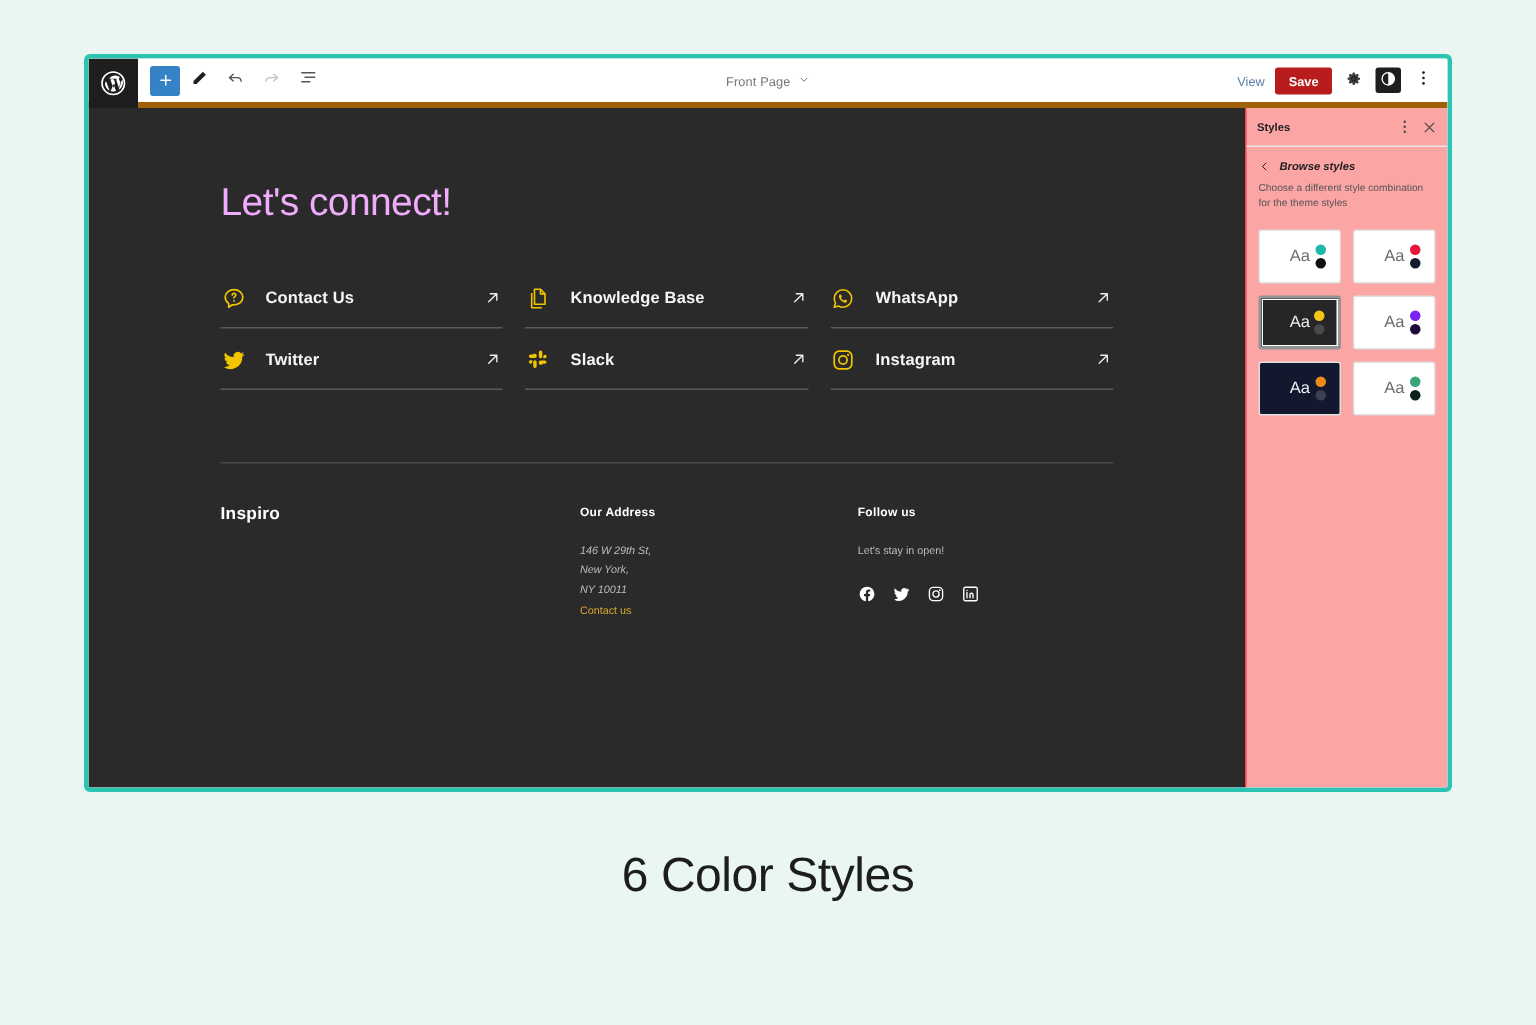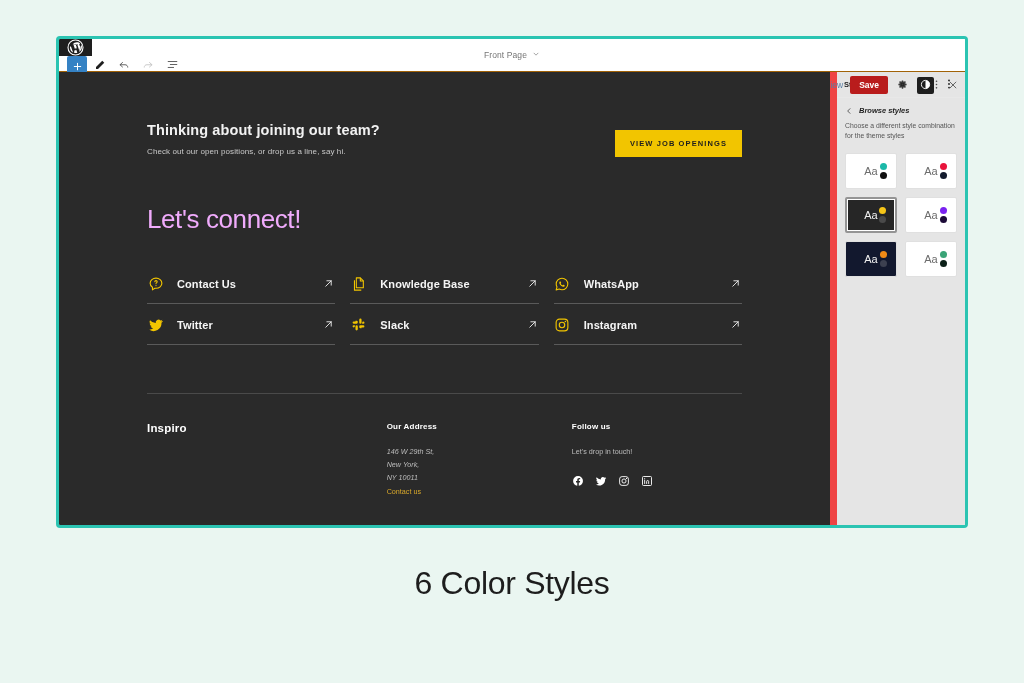--- a/index.html
+++ b/index.html
@@ -20,23 +20,22 @@
     background: #fff;
     overflow: hidden;
     display: flex; flex-direction: column;
   }
 
   
   .topbar {
     height: 33px; min-height: 33px;
     display: flex; align-items: stretch;
     background: #fff;
-    border-bottom: 1px solid #a16207;
+    border-bottom: 4px solid #a16207;
     position: relative;
-    flex-direction: column;
   }
   .wp-logo {
     width: 33px; min-width: 33px; height: 33px;
     background: #1e1e1e;
     display: flex; align-items: center; justify-content: center;
   }
   .wp-logo svg { display: block; }
 
   .tb-left { display: flex; align-items: center; gap: 2px; padding-left: 8px; }
   .tb-btn {
@@ -140,21 +139,21 @@
   }
   .f-addr { font-size: 7.2px; color: #bcbcbc; line-height: 1.82; margin-top: 14px; }
   .f-link { font-size: 7.2px; color: #d9a82a; margin-top: 3px; cursor: pointer; display:block; }
   .f-note { font-size: 7.2px; color: #bcbcbc; margin-top: 16px; }
   .social { display: flex; gap: 11px; margin-top: 19px; }
   .social span { color: #fff; display: flex; cursor: pointer; }
 
   
   .sidebar {
     width: 135px; min-width: 135px;
-    background: #e5e5e5; border-left: 7px solid #ef4444;
+    background: #fca5a5; border-left: 1px solid #ef4444;
     display: flex; flex-direction: column;
   }
   .sb-head {
     height: 26px; display: flex; align-items: center;
     padding: 0 7px; border-bottom: 1px solid #e8e8e8;
   }
   .sb-title { font-size: 7.5px; font-weight: 600; color: #1e1e1e; }
   .sb-head-actions { margin-left: auto; display: flex; align-items: center; gap: 7px; }
   .sb-ico { cursor: pointer; display: flex; color: #4a4a4a; }
 
@@ -289,27 +288,20 @@
               </svg>
           </span>
         </div>
       </div>
     </div>
 
     <div class="editor-body">
 
       <div class="canvas">
 
-        <div class="cta">
-          <div>
-            <div class="cta-h">Thinking about joining our team?</div>
-            <div class="cta-sub">Check out our open positions, or drop us a line, say hi.</div>
-          </div>
-          <div class="cta-btn">VIEW JOB OPENINGS</div>
-        </div>
 
         <div class="big-h">Let's connect!</div>
 
         <div class="links">
 
           <div class="links-row">
 
             <div class="link-cell">
               <span class="link-ico">
                 <svg width="16" height="16" viewBox="0 0 24 24" fill="none">
@@ -418,21 +410,21 @@
           <div class="fcol">
             <div class="f-head">Our Address</div>
             <div class="f-addr" style="white-space: pre-line; font-style: italic;">146 W 29th St,
 New York,
 NY 10011</div>
             <a class="f-link">Contact us</a>
           </div>
 
           <div class="fcol">
             <div class="f-head">Follow us</div>
-            <div class="f-note">Let's drop in touch!</div>
+            <div class="f-note">Let's stay in open!</div>
             <div class="social">
               <span>
                 <svg width="12" height="12" viewBox="0 0 24 24" fill="#fff">
                     <path d="M12 2.2A9.8 9.8 0 002.2 12c0 4.9 3.6 8.95 8.3 9.7v-6.85H8V12h2.5V9.9c0-2.47 1.47-3.84 3.72-3.84 1.08 0 2.2.2 2.2.2v2.4h-1.24c-1.2 0-1.58.76-1.58 1.53V12h2.7l-.43 2.85h-2.27v6.85c4.7-.75 8.3-4.8 8.3-9.7A9.8 9.8 0 0012 2.2z"></path>
                   </svg>
               </span>
               <span>
                 <svg width="12" height="12" viewBox="0 0 24 24" fill="#fff">
                     <path d="M22 5.9c-.75.33-1.55.56-2.4.66a4.2 4.2 0 001.84-2.32c-.8.48-1.7.83-2.66 1.02a4.18 4.18 0 00-7.12 3.81A11.86 11.86 0 013.1 4.7a4.18 4.18 0 001.3 5.58c-.69-.02-1.33-.21-1.9-.52v.05a4.18 4.18 0 003.35 4.1c-.62.17-1.28.2-1.93.07a4.18 4.18 0 003.9 2.9A11.8 11.8 0 012 19.2a11.87 11.87 0 0018.27-10.5c.82-.6 1.53-1.33 2.1-2.17L22 5.9z"></path>
                   </svg>

